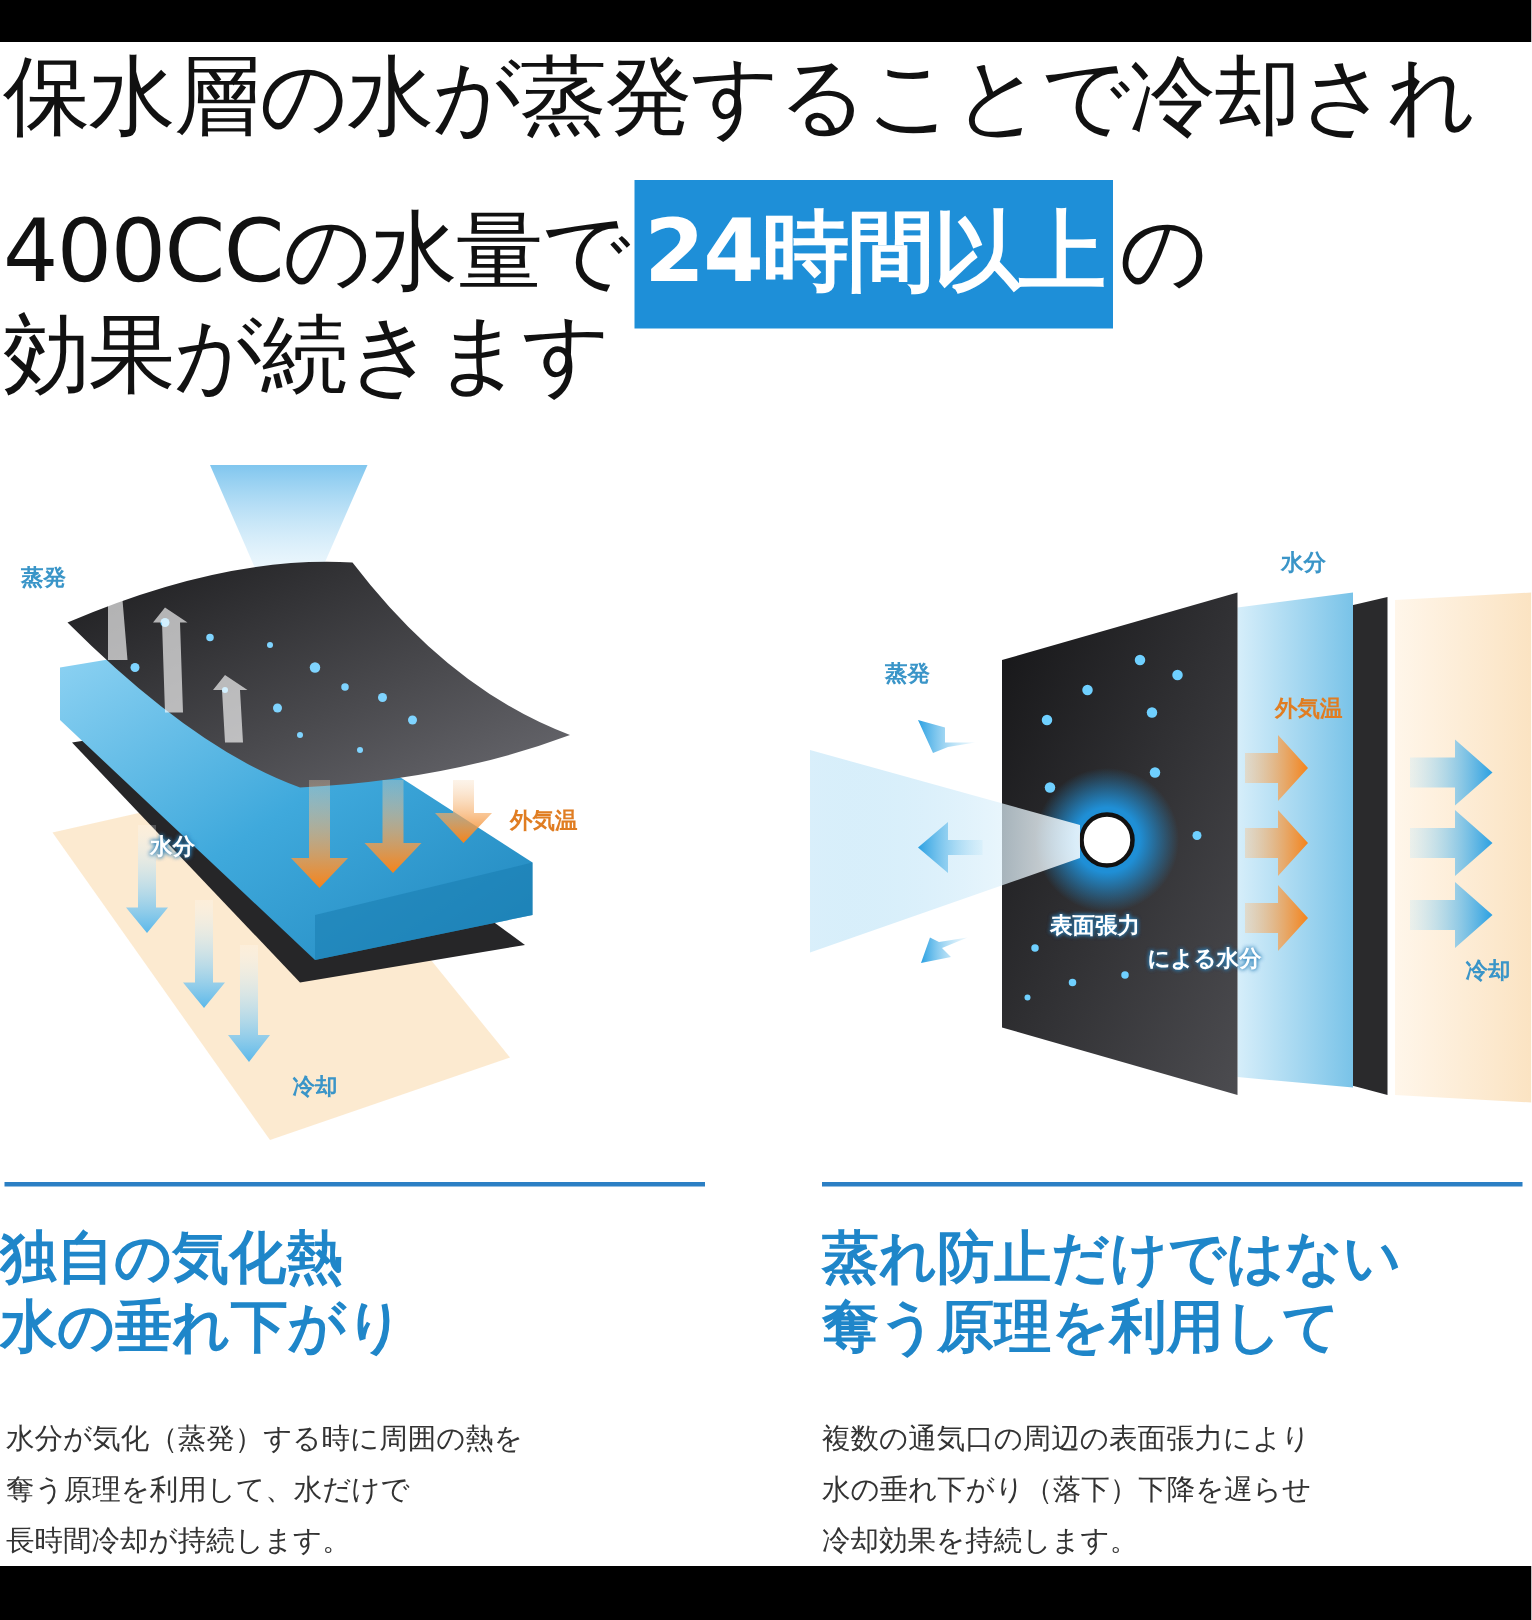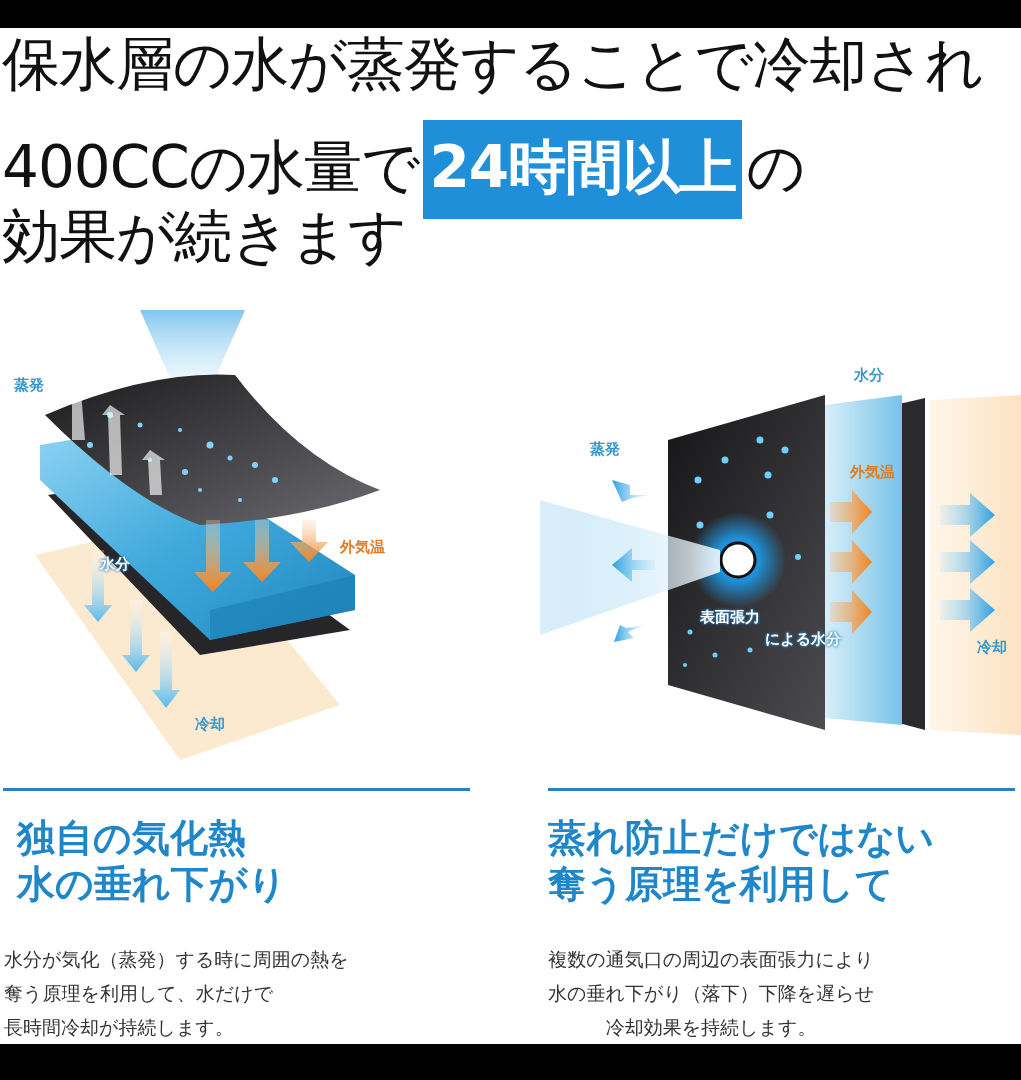--- a/index.html
+++ b/index.html
@@ -23,26 +23,26 @@
   .dlabel { position:absolute; font-size:15px; font-weight:700; white-space:nowrap; }
   .blue-lbl { color:#3a95c8; }
   .orange-lbl { color:#e07d22; }
   .white-lbl { color:#ffffff; text-shadow:0 0 3px #2a7fb8, 0 0 3px #2a7fb8; }
 
   .divider { position:absolute; top:788px; height:3px; background:#2b7fc4; }
   .div-left { left:3px; width:467px; }
   .div-right { left:548px; width:467px; }
 
   .subhead { position:absolute; color:#1f86c9; font-size:38px; font-weight:700; line-height:46px; white-space:nowrap; }
-  .sub-left { left:17px; top:815px; }
+  .sub-left { left:0; top:815px; }
   .sub-right { left:548px; top:815px; }
 
   .body { position:absolute; color:#333; font-size:19px; line-height:34px; white-space:nowrap; }
   .body-left { left:4px; top:942px; }
-  .body-right { left:548px; top:942px;text-align:center; }
+  .body-right { left:548px; top:942px; }
 </style>
 </head>
 <body>
 
 <div class="blackbar topbar"></div>
 
 <div class="headline hl1">保水層の水が蒸発することで冷却され</div>
 <div class="headline hl2">
   <span>400CCの水量で</span><span class="highlight">24時間以上</span><span>の</span>
 </div>

